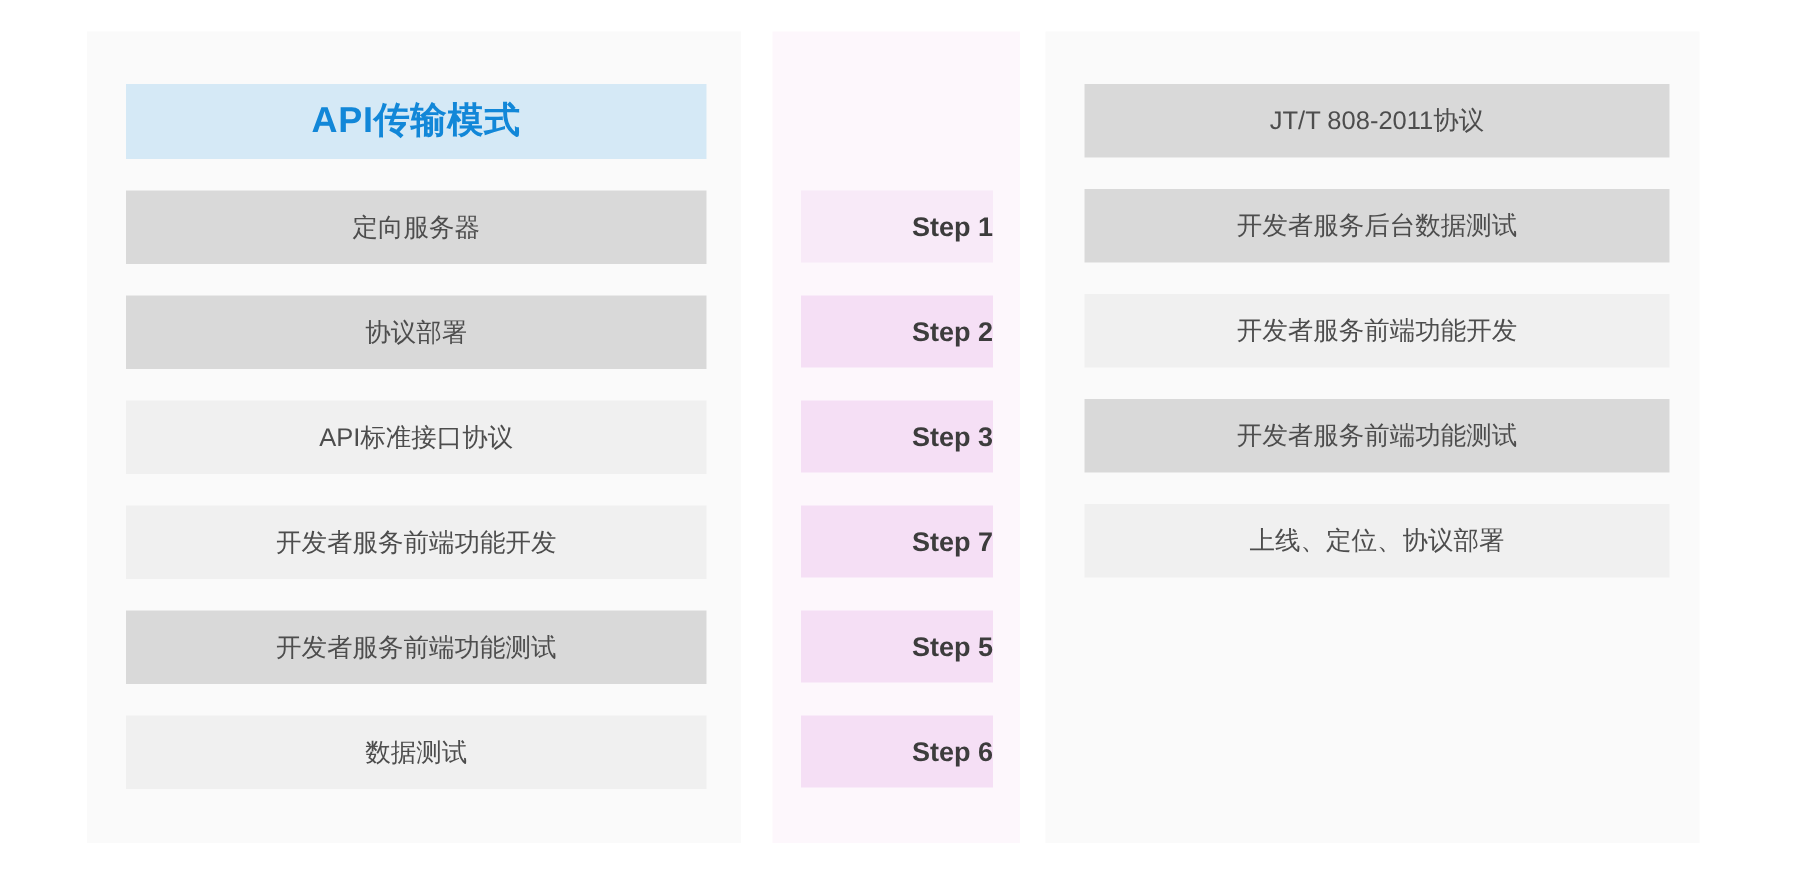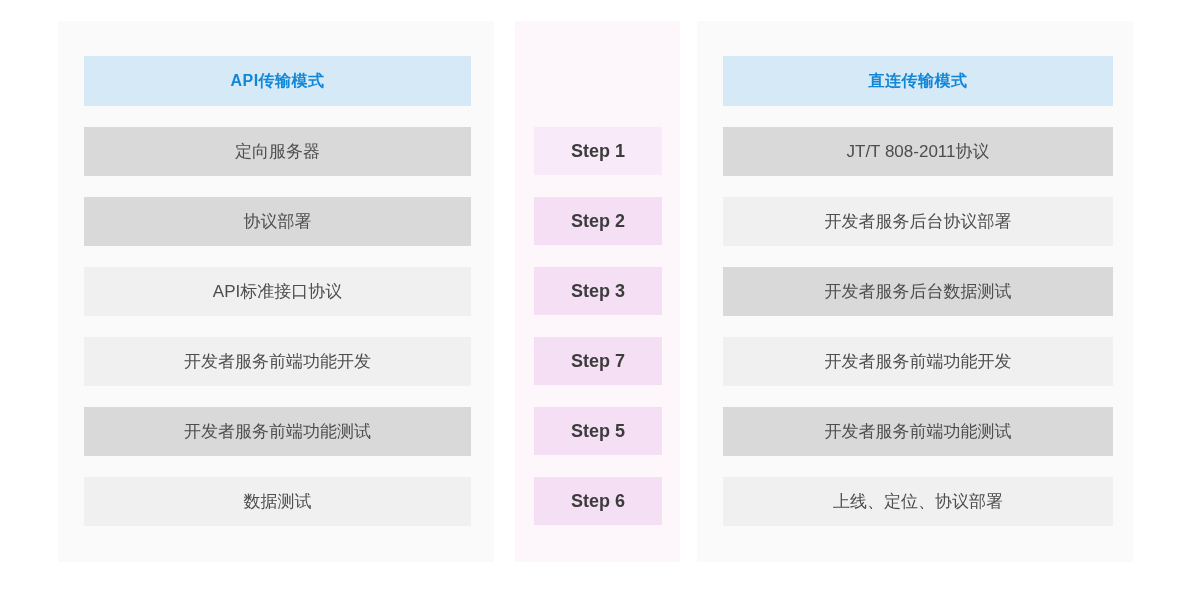--- a/index.html
+++ b/index.html
@@ -23,34 +23,34 @@
   .panel.side{background:var(--panel-bg);padding:35px 23px 0 26px;}
   .panel.left-panel{left:58px;width:436px;}
   .panel.right-panel{left:697px;width:436px;padding:35px 20px 0 26px;}
   .panel.middle-panel{
     left:515px;width:165px;background:var(--middle-panel-bg);
     padding:106px 18px 0 19px;
   }
   .col-header{
     height:50px;line-height:50px;margin-bottom:21px;
     background:var(--header-bg);color:var(--header-text);
-    font-size:16px;font-weight:bold;text-align:center;
+    font-size:24px;font-weight:bold;text-align:center;
     letter-spacing:0.5px;
   }
   .row{
     height:49px;line-height:49px;margin-bottom:21px;
     text-align:center;font-size:17px;color:var(--row-text);
     white-space:nowrap;overflow:hidden;
   }
   .row.dark{background:var(--row-dark);}
   .row.light{background:var(--row-light);}
   .step{
     height:48px;line-height:48px;margin-bottom:22px;
     background:var(--step-bg);color:var(--step-text);
-    font-size:18px;font-weight:bold;text-align:center;
+    font-size:18px;font-weight:bold;text-align:right;
   }
   .step.first{background:var(--step-bg-first);}
 </style>
 </head>
 <body>
 
 <div class="panel side left-panel">
   <div class="col-header">API传输模式</div>
   <div id="left-rows">
       <div class="row dark">定向服务器</div>
@@ -67,22 +67,20 @@
       <div class="step first">Step 1</div>
       <div class="step">Step 2</div>
       <div class="step">Step 3</div>
       <div class="step">Step 7</div>
       <div class="step">Step 5</div>
       <div class="step">Step 6</div>
     </div>
 </div>
 
 <div class="panel side right-panel">
-  <div class="col-header">直连传输模式</div>
   <div id="right-rows">
       <div class="row dark">JT/T 808-2011协议</div>
-      <div class="row light">开发者服务后台协议部署</div>
       <div class="row dark">开发者服务后台数据测试</div>
       <div class="row light">开发者服务前端功能开发</div>
       <div class="row dark">开发者服务前端功能测试</div>
       <div class="row light">上线、定位、协议部署</div>
     </div>
 </div>
 
 </body></html>

